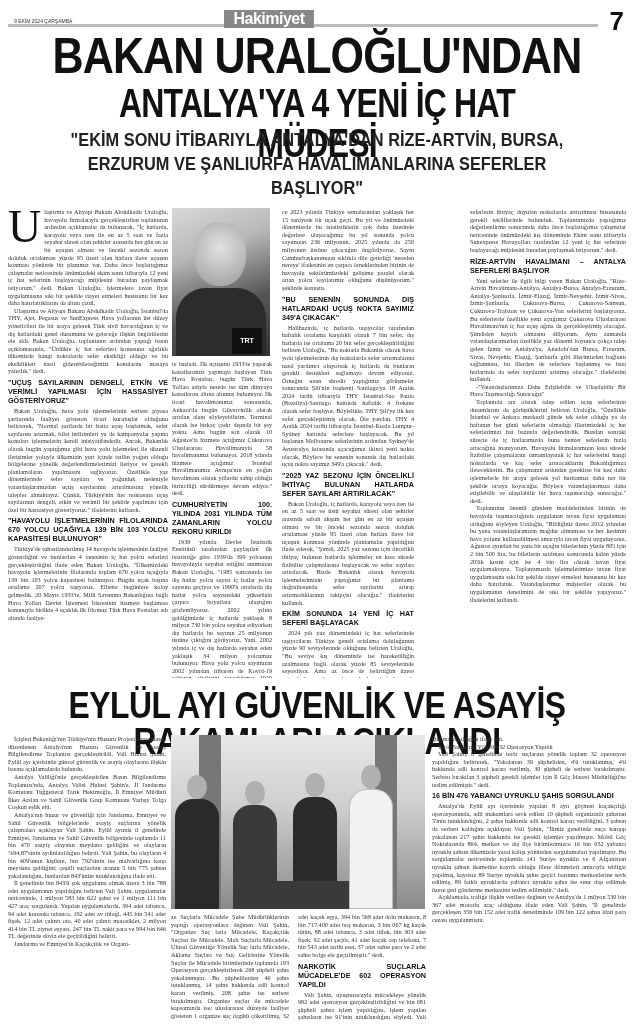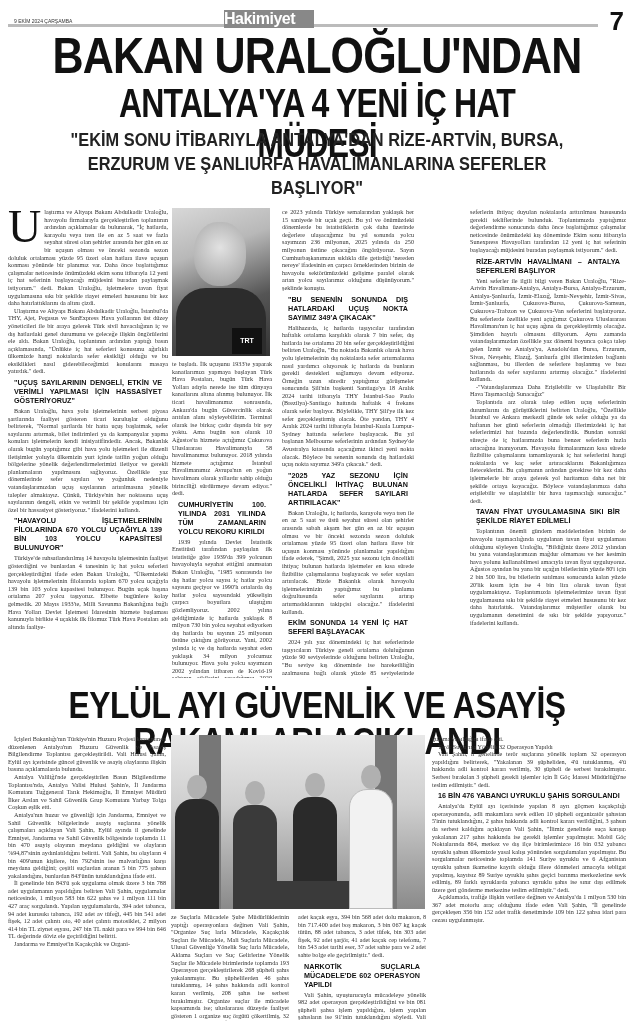--- a/index.html
+++ b/index.html
@@ -1,27 +1,27 @@
 <!DOCTYPE html>
 <html><head>
 <meta charset="utf-8">
 <style>
 *{box-sizing:border-box;margin:0;padding:0}
 body{width:634px;height:1024px;background:#fff;font-family:"Liberation Serif",serif;color:#222;overflow:hidden;position:relative}
 .masthead{position:absolute;top:10px;left:8px;right:8px;height:22px}
 .masthead .date{position:absolute;left:6px;top:8px;font-family:"Liberation Sans",sans-serif;font-size:5px;color:#333}
 .masthead .rule{position:absolute;left:0;right:28px;top:14px;height:3px;background:#bbb}
-.masthead .logo{position:absolute;left:216px;top:0;width:90px;height:18px;background:#888;color:#fff;font-family:"Liberation Sans",sans-serif;font-weight:bold;font-size:16px;line-height:18px;text-align:left;letter-spacing:-0.5px}
+.masthead .logo{position:absolute;left:216px;top:0;width:90px;height:18px;background:#888;color:#fff;font-family:"Liberation Sans",sans-serif;font-weight:bold;font-size:16px;line-height:18px;text-align:center;letter-spacing:-0.5px}
 .masthead .pagenum{position:absolute;right:2px;top:-4px;font-family:"Liberation Sans",sans-serif;font-weight:bold;font-size:26px;color:#111}
 .hl1{position:absolute;top:32px;left:0;width:634px;text-align:center;font-family:"Liberation Sans",sans-serif;font-weight:bold;font-size:50px;line-height:48px;letter-spacing:-1px;transform:scaleX(0.86);transform-origin:center;color:#111}
 .hl2{position:absolute;top:83px;left:0;width:634px;text-align:center;font-family:"Liberation Sans",sans-serif;font-weight:bold;font-size:40px;line-height:40px;letter-spacing:-1px;transform:scaleX(0.8);transform-origin:center;color:#111}
 .sub{position:absolute;top:128px;left:20px;width:594px;text-align:center;font-family:"Liberation Sans",sans-serif;font-size:19px;line-height:24px;color:#222;transform:scaleX(0.86);transform-origin:center}
 .col{position:absolute;font-size:6.2px;line-height:7.6px;text-align:justify;color:#333}
 .col p{text-indent:6px;margin-bottom:0}
-.col h4{font-family:"Liberation Sans",sans-serif;font-weight:bold;font-size:7.2px;line-height:9px;margin:3px 6px 2px;color:#111;text-indent:0}
+.col h4{font-family:"Liberation Sans",sans-serif;font-weight:bold;font-size:7.2px;line-height:9px;margin:3px 0 2px;color:#111;text-indent:0}
 .dropcap{float:left;font-size:46px;line-height:38px;margin:0 3px 0 0;font-family:"Liberation Serif",serif;color:#111}
 .photo1{position:absolute;left:172px;top:208px;width:98px;height:148px;background:linear-gradient(160deg,#d8d8d8 0%,#b8b8b8 30%,#555 65%,#333 100%);overflow:hidden}
 .photo1 .face{position:absolute;left:22px;top:14px;width:52px;height:64px;border-radius:45%;background:radial-gradient(circle at 50% 40%,#e2e2e2,#9a9a9a)}
 .photo1 .suit{position:absolute;left:4px;top:80px;width:90px;height:70px;border-radius:30px 30px 0 0;background:#2c2c2c}
 .photo1 .mic{position:absolute;left:60px;top:120px;width:30px;height:26px;background:#111;color:#fff;font-family:"Liberation Sans",sans-serif;font-size:7px;font-weight:bold;text-align:center;line-height:26px}
 .hl3{position:absolute;top:688px;left:0;width:634px;text-align:center;font-family:"Liberation Sans",sans-serif;font-weight:bold;font-size:37px;line-height:36px;transform:scaleX(0.86);transform-origin:center;color:#111;letter-spacing:-0.5px}
 .photo2{position:absolute;left:171px;top:735px;width:254px;height:174px;background:linear-gradient(180deg,#e8e8e8 0%,#cfcfcf 40%,#8a8a8a 100%);overflow:hidden}
 .photo2 .p{position:absolute;bottom:0;width:44px;border-radius:18px 18px 0 0;background:#2a2a2a}
 .photo2 .p.white{background:#f2f2f2;border:1px solid #bbb}
 .photo2 .head{position:absolute;width:20px;height:24px;border-radius:50%;background:#b0b0b0}
@@ -73,21 +73,20 @@
   <h4>EKİM SONUNDA 14 YENİ İÇ HAT SEFERİ BAŞLAYACAK</h4>
   <p>2024 yılı yaz dönemindeki iç hat seferlerinde taşıyıcıların Türkiye geneli ortalama doluluğunun yüzde 90 seviyelerinde olduğunu belirten Uraloğlu, "Bu seviye kış döneminde ise hareketliliğin azalmasına bağlı olarak yüzde 85 seviyelerinde seyrediyor. Ama az önce de belirttiğim üzere vatandaşlarımızdan gelen talepler doğrultusunda işletmelerimize</p>
 </div>
 
 <div class="col" style="left:470px;top:208px;width:156px;height:470px;overflow:hidden">
   <p style="text-indent:0">seferlerin ihtiyaç duyulan noktalarda arttırılması hususunda gerekli tekliflerinde bulunduk. Toplantımızda yaptığımız değerlendirme sonucunda daha önce başlattığımız çalışmalar neticesinde önümüzdeki kış döneminde Ekim sonu itibarıyla Sunexpress Havayolları tarafından 12 yeni iç hat seferinin başlayacağı müjdesini buradan paylaşmak istiyorum." dedi.</p>
   <h4>RİZE-ARTVİN HAVALİMANI – ANTALYA SEFERLERİ BAŞLIYOR</h4>
   <p>Yeni seferler ile ilgili bilgi veren Bakan Uraloğlu, "Rize-Artvin Havalimanı-Antalya, Antalya-Bursa, Antalya-Erzurum, Antalya-Şanlıurfa, İzmir-Elazığ, İzmir-Nevşehir, İzmir-Sivas, İzmir-Şanlıurfa, Çukurova-Bursa, Çukurova-Samsun, Çukurova-Trabzon ve Çukurova-Van seferlerini başlatıyoruz. Bu seferlerde özellikle yeni açtığımız Çukurova Uluslararası Havalimanı'nın iç hat uçuş ağına da gerçekleştirmiş olacağız. Şimdiden hayırlı olmasını diliyorum. Aynı zamanda vatandaşlarımızdan özellikle yaz dönemi boyunca çokça talep gelen İzmir ve Antalya'ya, Anadolu'dan Bursa, Erzurum, Sivas, Nevşehir, Elazığ, Şanlıurfa gibi illerimizden bağlantı sağlanması, bu illerden de seferlere başlanmış ve bazı hatlarında da sefer sayılarını artırmış olacağız." ifadelerini kullandı.</p>
   <p>-"Vatandaşlarımıza Daha Erişilebilir ve Ulaşılabilir Bir Hava Taşımacılığı Sunacağız"</p>
   <p>Toplantıda arz olarak talep edilen uçuş seferlerinin durumlarını da görüştüklerini belirten Uraloğlu, "Özellikle İstanbul ve Ankara merkezli günde tek sefer olduğu ya da haftanın her günü seferlerin olmadığı illerimizdeki iç hat seferlerimizi hat bazında değerlendirdik. Bundan sonraki süreçte de iç hatlarımızda buna benzer seferlerin hızla artacağına inanıyorum. Havayolu firmalarımızın kısa sürede fizibilite çalışmalarını tamamlayarak iç hat seferlerini hangi noktalarda ve kaç sefer artıracaklarını Bakanlığımıza ileteceklerini. Bu çalışmanın ardından gerekirse bir kez daha işletmelerle bir araya gelerek yol haritamızı daha net bir şekilde ortaya koyacağız. Böylece vatandaşlarımıza daha erişilebilir ve ulaşılabilir bir hava taşımacılığı sunacağız." dedi.</p>
-  <h4>TAVAN FİYAT UYGULAMASINA SIKI BİR ŞEKİLDE RİAYET EDİLMELİ</h4>
   <p>Toplantının önemli gündem maddelerinden birinin de havayolu taşımacılığında uygulanan tavan fiyat uygulaması olduğunu söyleyen Uraloğlu, "Bildiğiniz üzere 2012 yılından bu yana vatandaşlarımızın mağdur olmaması ve her kesimin hava yolunu kullanabilmesi amacıyla tavan fiyat uyguluyoruz. Ağustos ayından bu yana bir uçağın biletlerinin yüzde 80'i için 2 bin 500 lira, bu biletlerin satılması sonucunda kalan yüzde 20'lik kısım için ise 4 bin lira olarak tavan fiyat uygulamaktayız. Toplantımızda işletmelerimize tavan fiyat uygulamasına sıkı bir şekilde riayet etmeleri hususunu bir kez daha hatırlattık. Vatandaşlarımız müşteriler olarak bu uygulamanın denetimini de sıkı bir şekilde yapıyoruz." ifadelerini kullandı.</p>
 </div>
 
 <h1 class="hl3">EYLÜL AYI GÜVENLİK VE ASAYİŞ RAKAMLARI AÇIKLANDI</h1>
 
 <div class="col" style="left:8px;top:735px;width:158px;height:284px;overflow:hidden">
   <p>İçişleri Bakanlığı'nın Türkiye'nin Huzuru Projesi kapsamında düzenlenen Antalya'nın Huzuru Güvenlik ve Asayiş Bilgilendirme Toplantısı gerçekleştirildi. Vali Hulusi Şahin, Eylül ayı içerisinde güncel güvenlik ve asayiş olaylarına ilişkin basına açıklamalarda bulundu.</p>
   <p>Antalya Valiliği'nde gerçekleştirilen Basın Bilgilendirme Toplantısı'nda, Antalya Valisi Hulusi Şahin'e, İl Jandarma Komutanı Tuğgeneral Tarık Hekimoğlu, İl Emniyet Müdürü İlker Arslan ve Sahil Güvenlik Grup Komutanı Yarbay Tolga Coşkun eşlik etti.</p>
   <p>Antalya'nın huzur ve güvenliği için Jandarma, Emniyet ve Sahil Güvenlik bölgelerinde asayiş suçlarına yönelik çalışmaları açıklayan Vali Şahin, Eylül ayında il genelinde Emniyet, Jandarma ve Sahil Güvenlik bölgesinde toplamda 11 bin 470 asayiş olayının meydana geldiğini ve olayların %94,87'sinin aydınlatıldığını belirtti. Vali Şahin, bu olayların 4 bin 409'unun kişilere, bin 792'sinin ise malvarlığına karşı meydana geldiğini; çeşitli suçlardan aranan 5 bin 775 şahsın yakalandığını, bunlardan 843'ünün tutuklandığına ifade etti.</p>
   <p>İl genelinde bin 843'ü şok uygulama olmak üzere 3 bin 788 adet uygulamanın yapıldığını belirten Vali Şahin, uygulamalar neticesinde, 1 milyon 583 bin 622 şahıs ve 1 milyon 111 bin 427 araç sorgulandı. Yapılan uygulamalarda, 394 adet tabanca, 94 adet kurusıkı tabanca, 192 adet av tüfeği, 445 bin 541 adet fişek, 12 adet çalıntı oto, 40 adet çalıntı motosiklet, 2 milyon 414 bin TL ziynet eşyası, 247 bin TL nakit para ve 994 bin 646 TL değerinde döviz ele geçirildiğini belirtti.</p>

